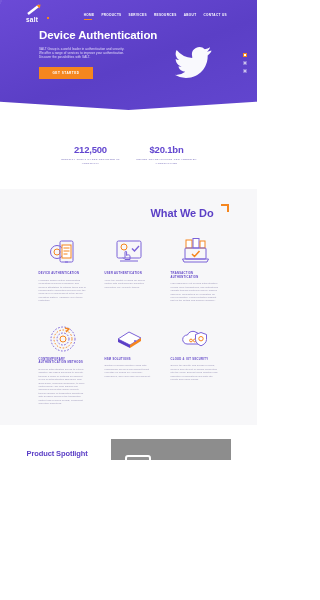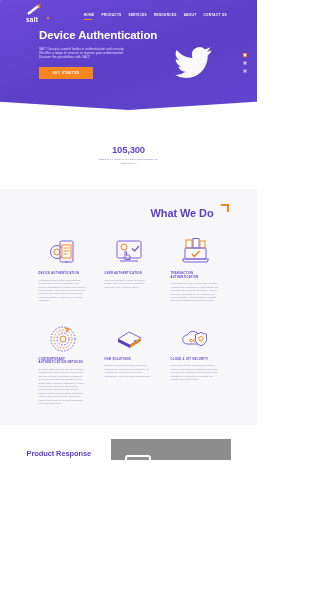--- a/index.html
+++ b/index.html
@@ -268,22 +268,26 @@
           <i></i>
         </div>
     </div>
 
     <div class="hero-wedge"></div>
 
   </section>
 
   <section class="stats">
     <div class="stat">
-      <div class="stat-num">105,300</div>
+      <div class="stat-num">212,500</div>
       <div class="stat-label">IDENTITY THEFT CASES REPORTED IN AUSTRALIA</div>
+    </div>
+    <div class="stat">
+      <div class="stat-num">$20.1bn</div>
+      <div class="stat-label">ONLINE TRANSACTIONS PER ANNUM BY AUSTRALIANS</div>
     </div>
   </section>
 
   <section class="wwd">
     <div class="wwd-head">
       <span class="wwd-title">What We Do</span>
       <span class="wwd-corner"></span>
     </div>
 
     <div class="cards">
@@ -369,21 +373,21 @@
           </svg>
         </div>
         <div class="card-title">CLOUD &amp; IOT SECURITY</div>
         <div class="card-text">Secure the identity and access of users, devices and Internet of Things connecting into the cloud. Support cloud adoption and migration of applications and data into private and public clouds.</div>
       </div>
     </div>
   </section>
 
   <section class="spotlight">
     <div class="sp-left">
-      <div class="sp-title">Product Response</div>
+      <div class="sp-title">Product Spotlight</div>
       <div class="sp-text">Salt mSign Connected Token is a contemporary mobile security MFA token for authentication of user identity and verification of transactions independent of the delivery channel that initiated the request.</div>
       <div class="btn sp-btn">LEARN MORE</div>
     </div>
     <div class="video">
       <div class="video-hand"></div>
       <div class="video-phone"></div>
       <div class="video-pen"></div>
       <div class="video-brand">
         <span>mSign</span>
         <span>Connected Token</span>

